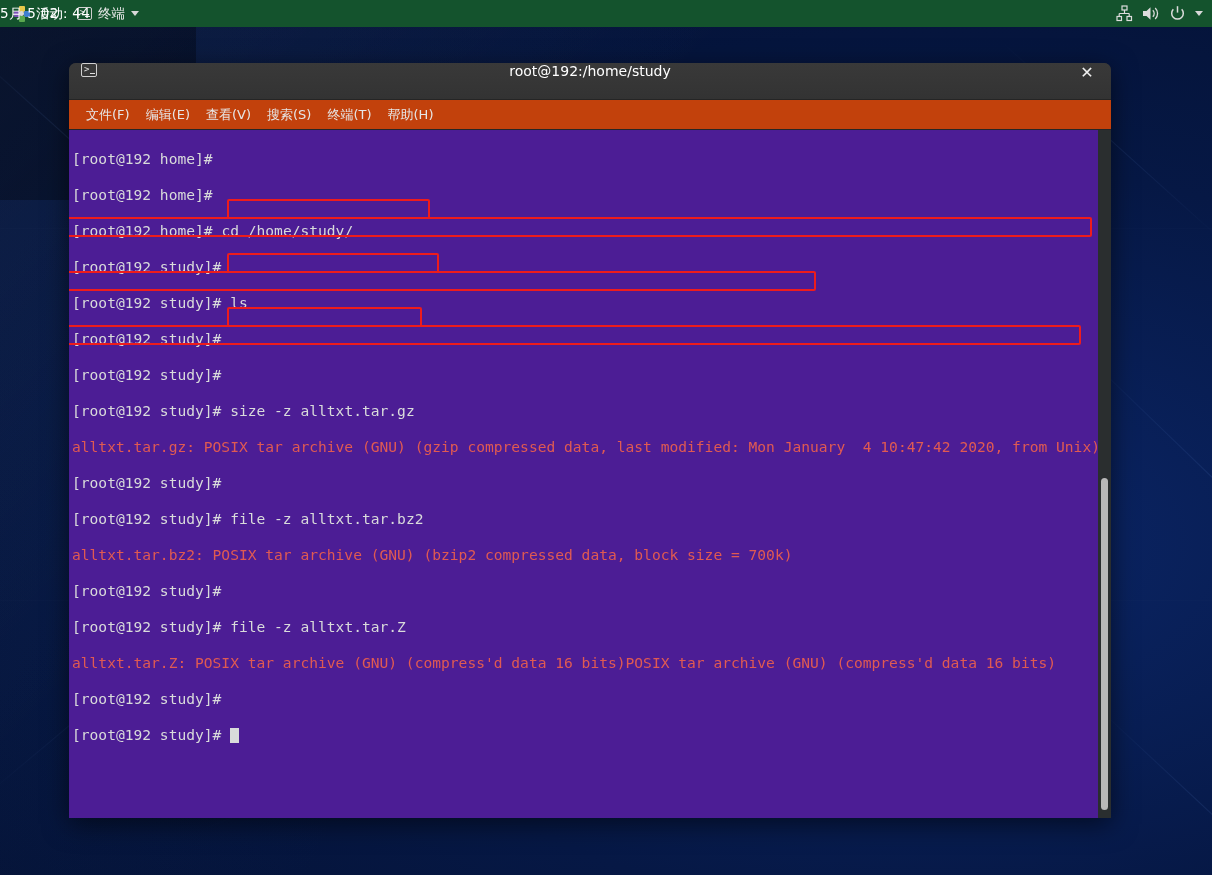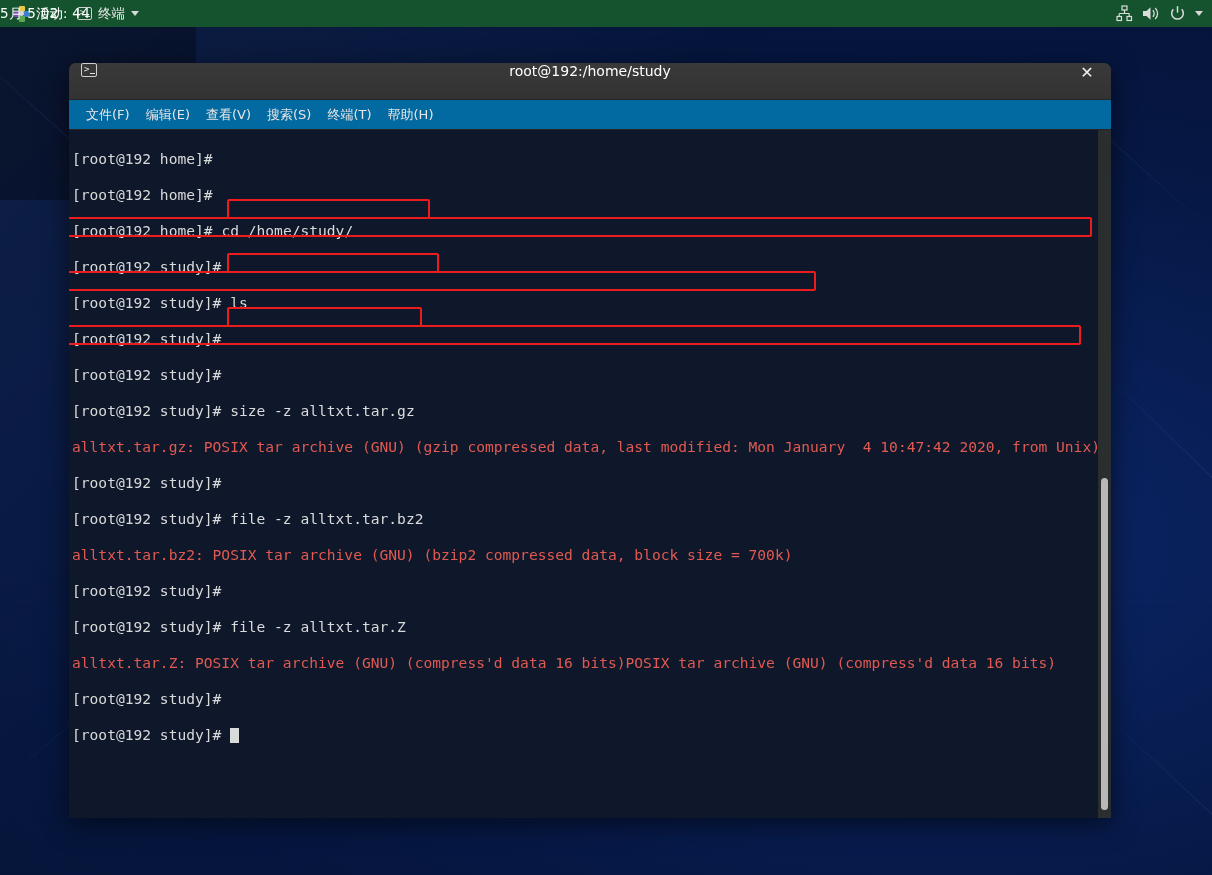--- a/index.html
+++ b/index.html
@@ -149,34 +149,34 @@
   #close-btn {
     margin-left: auto; margin-right: 14px;
     width: 20px; height: 20px;
     color: #f0f0f0; font-size: 16px;
     display: flex; align-items: center; justify-content: center;
     line-height: 1;
     position: relative; z-index: 2;
   }
   #menubar {
     height: 30px;
-    background: #0369a1;
+    background: #c2410c;
     display: flex; align-items: center;
     padding-left: 9px;
     border-bottom: 1px solid #262626;
   }
   .menu-item {
     font-size: 13px; color: #e6e6e6;
     padding: 3px 8px;
     white-space: nowrap;
   }
   #term-body {
     position: relative;
     height: 688px;
-    background: #0f172a;
+    background: #4c1d95;
     overflow: hidden;
   }
   #term-text {
     position: absolute;
     left: 3px; top: 2px;
     font-family: "DejaVu Sans Mono", "Liberation Mono", monospace;
     font-size: 14.6px;
     line-height: 18px;
     white-space: pre;
     color: #d9dbdb;

